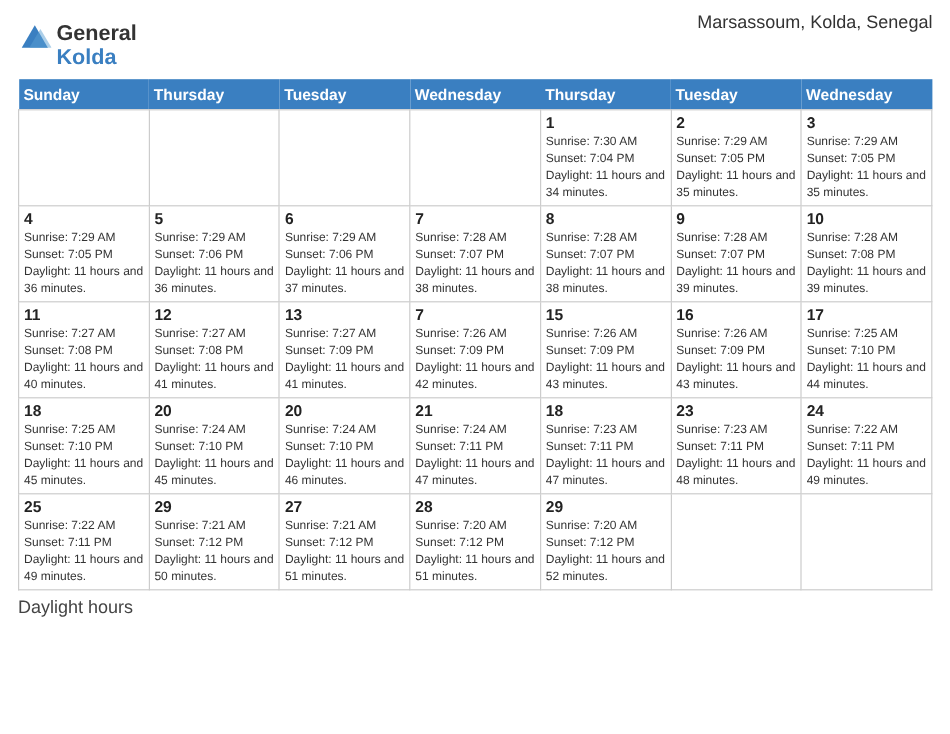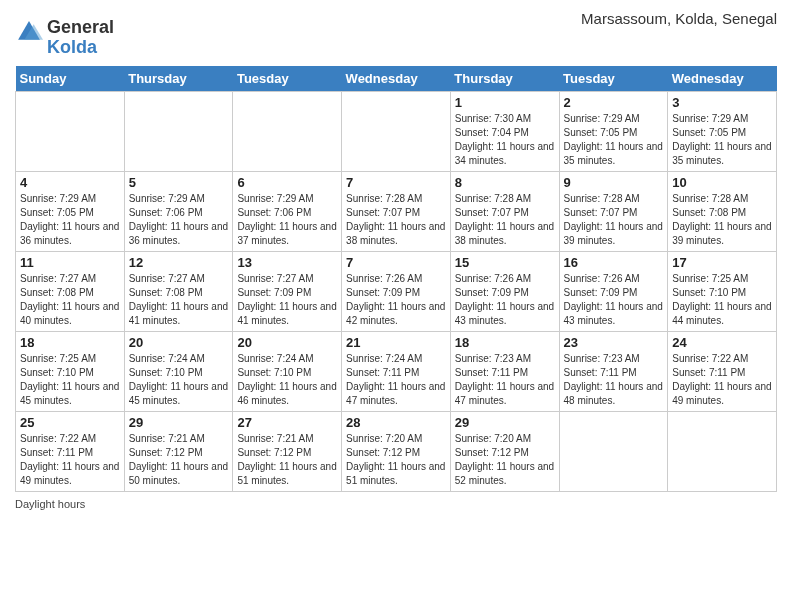--- a/index.html
+++ b/index.html
@@ -81,21 +81,21 @@
     .empty-cell {
       background: #fff;
     }
     .footer {
       margin-top: 6px;
       display: flex;
       align-items: center;
       gap: 8px;
     }
     .footer-label {
-      font-size: 11px;
+      font-size: 15px;
       color: #444;
     }
   </style>
 </head>
 <body>
 
 <div class="header-area">
   <div class="logo">
     <svg class="logo-icon" viewBox="0 0 36 36">
       <polygon points="18,4 32,28 4,28" fill="#3a7fc1"></polygon>

